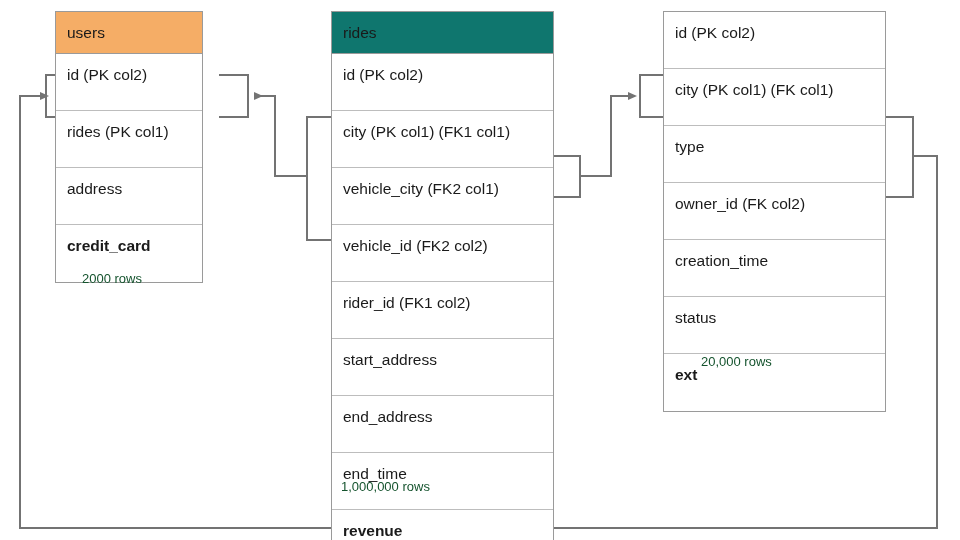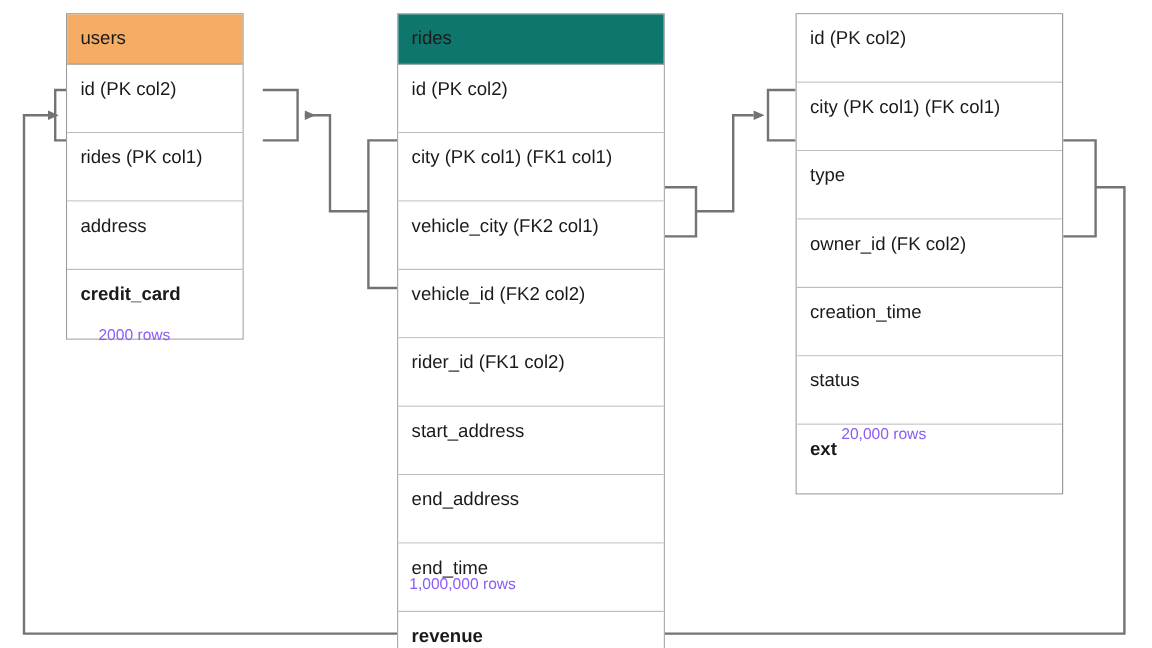--- a/index.html
+++ b/index.html
@@ -50,21 +50,21 @@
     color: #1a1a1a;
     border-bottom: 1px solid #bdbdbd;
     background: #ffffff;
     white-space: nowrap;
     overflow: hidden;
   }
   .tbl-row.last { border-bottom: none; font-weight: bold; }
   .rowcount {
     position: absolute;
     font-size: 13px;
-    color: #8b5cf6;
+    color: #14532d;
     white-space: nowrap;
   }
 </style>
 </head>
 <body>
 
 <div id="canvas">
 
   <svg class="wires" viewBox="0 0 960 540" xmlns="http://www.w3.org/2000/svg">
     <defs>

